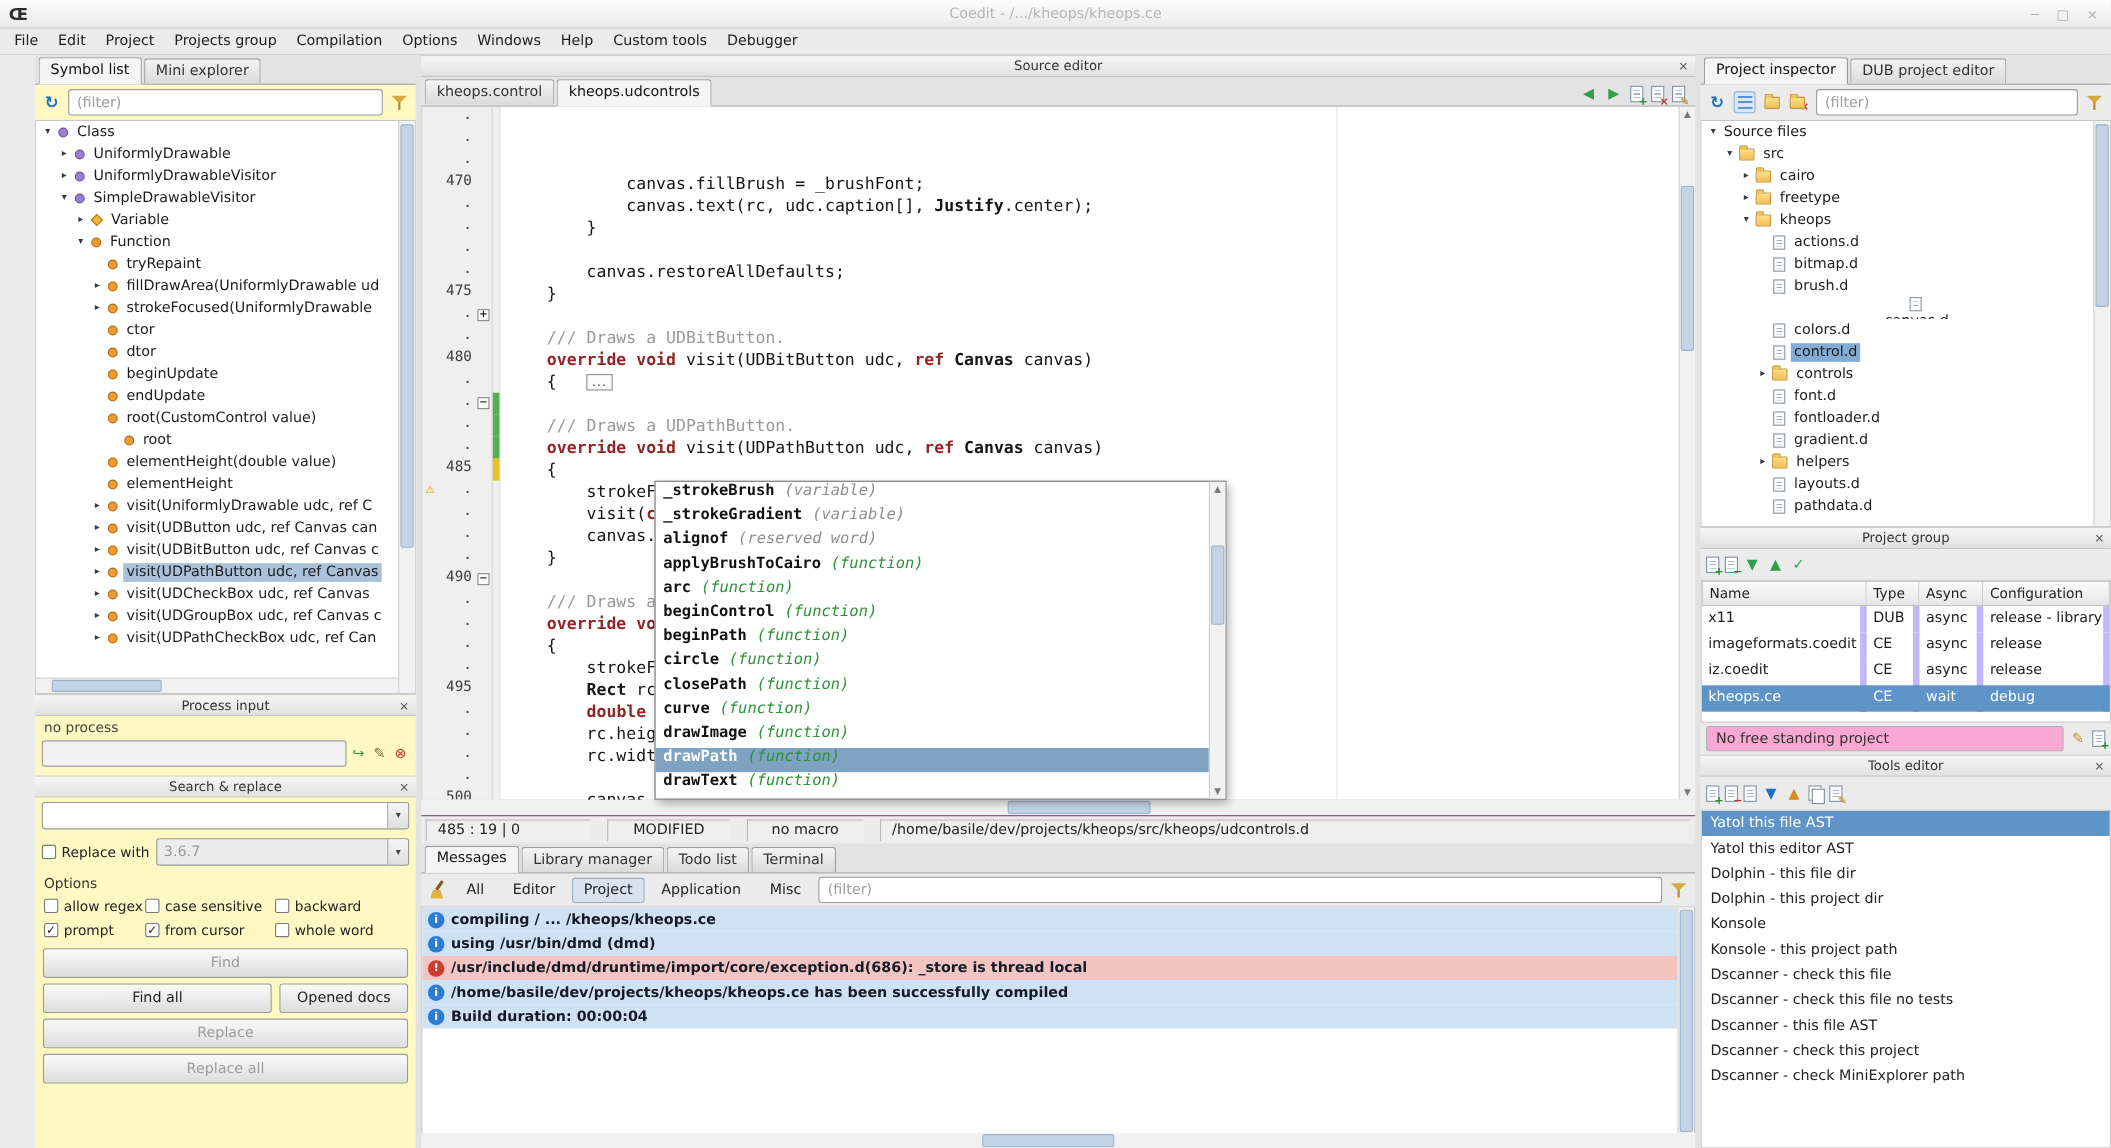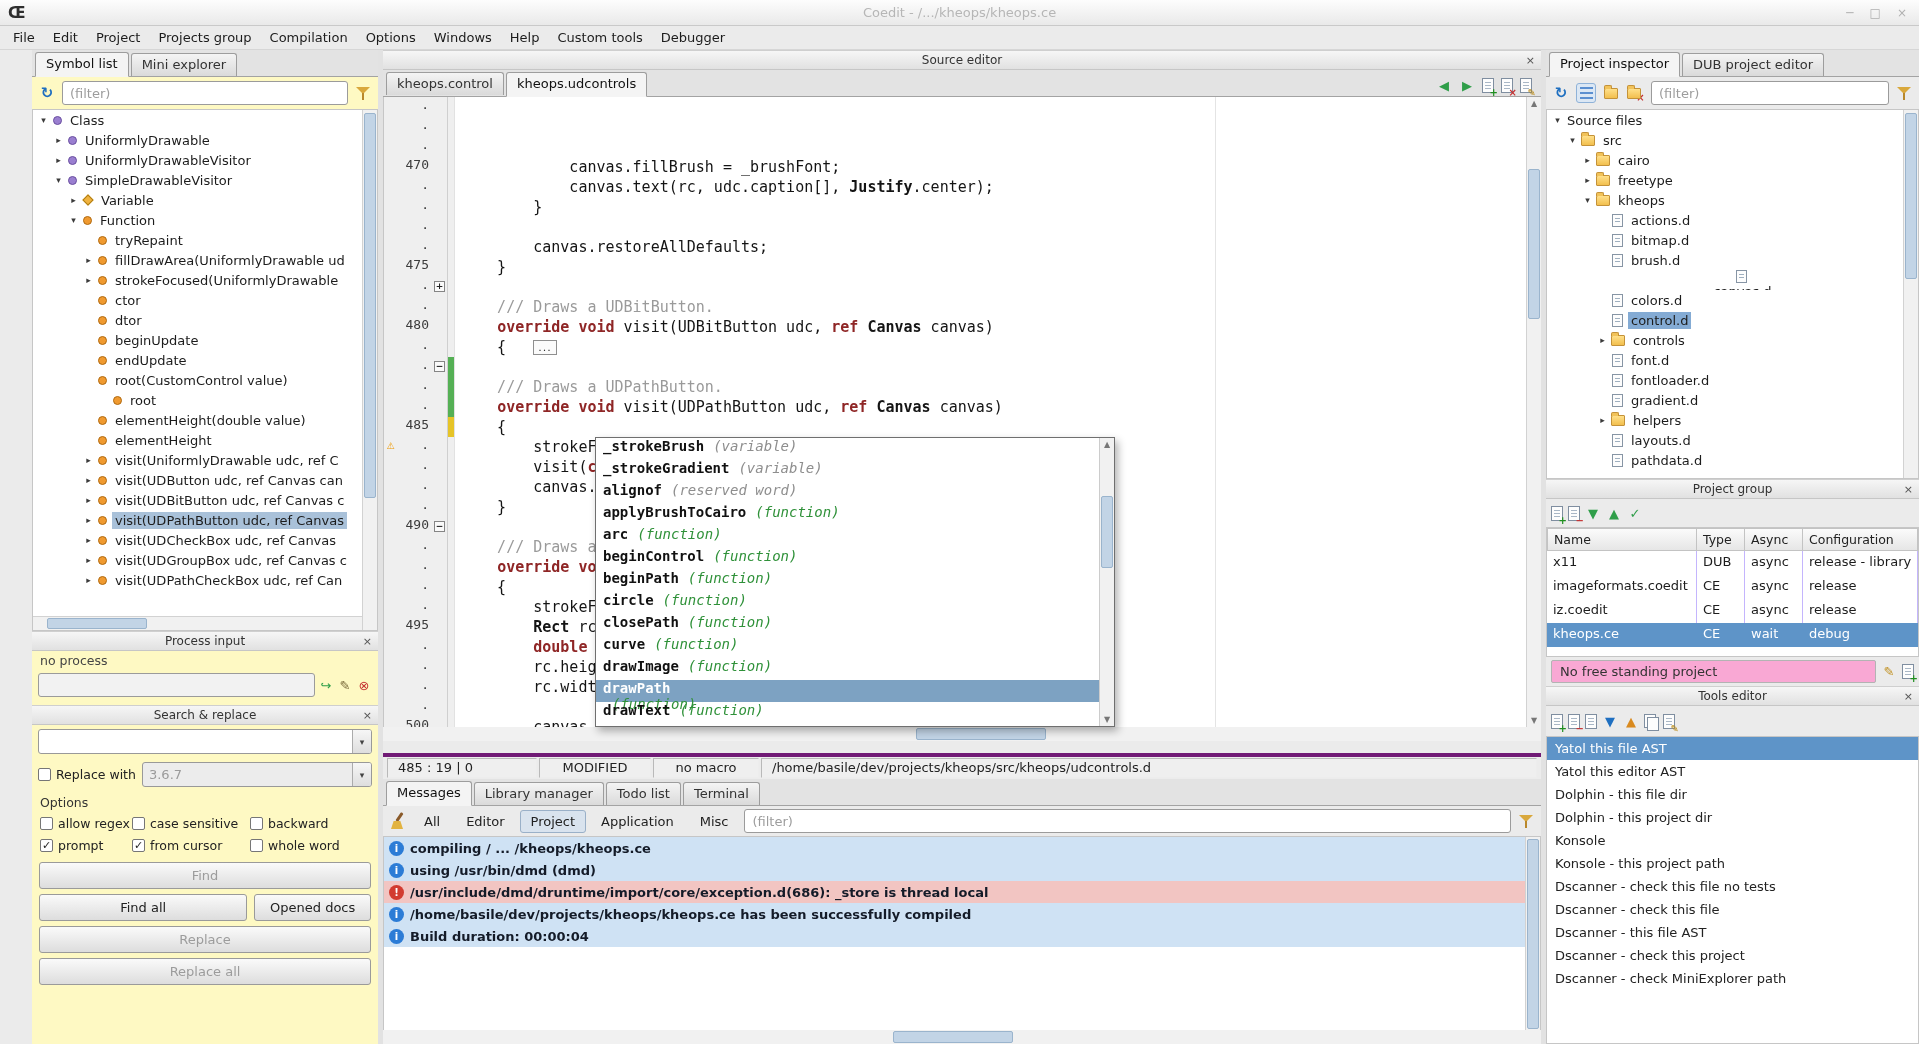--- a/index.html
+++ b/index.html
@@ -144,22 +144,22 @@
     white-space:pre; color:#141414; overflow:hidden; }
   .margin-line { position:absolute; left:760px; top:0; bottom:0; width:1px; background:#e4e4e4; }
   .cl { height:20px; position:relative; z-index:1; }
   .k { color:#8f2626; font-weight:bold; }
   .t { font-weight:bold; color:#141414; }
   .cm { color:#9a9a9a; }
   .caret { display:inline-block; width:2px; height:16px; background:#000; vertical-align:middle; margin-left:1px; }
   .fold-ell { display:inline-block; border:1px solid #8f8f8f; background:#fbfbfb;
     font:11px/13px "DejaVu Sans",sans-serif; padding:0 4px; color:#333; letter-spacing:1px; vertical-align:middle; }
   .editor-hscroll { height:14px; flex:none; background:#f1f1f1; border-top:1px solid #d2d2d2; position:relative; }
-  .statusbar { height:26px; flex:none; background:#ececec; border-top:4px solid #701a75;
-    display:flex; align-items:center; gap:2px; padding:0 4px;margin-top:12px; }
+  .statusbar { height:26px; flex:none; background:#ececec; border-top:1px solid #701a75;
+    display:flex; align-items:center; gap:15px; padding:0 4px; }
   .sb-cell { height:20px; line-height:18px; border:1px solid; border-color:#b9b9b9 #ededed #ededed #b9b9b9;
     background:#efefef; padding:0 10px; font-size:13px; color:#222; white-space:nowrap; overflow:hidden; }
   .sb-c1 { width:150px; } .sb-c2 { width:112px; text-align:center; } .sb-c3 { width:106px; text-align:center; }
   .sb-path { flex:1; }
 
   .bottom-panel { flex:1; display:flex; flex-direction:column; min-height:0; }
   .msg-toolbar { height:30px; }
   .tog { padding:3px 10px; border:1px solid transparent; border-radius:3px; font-size:13px; color:#222; }
   .tog.on { border-color:#9ab0c8; background:#d9e3ee; }
   .msg-filter { width:500px; margin-left:auto; }
@@ -178,34 +178,34 @@
   
   .popup { position:absolute; left:212px; top:387px; width:520px; height:290px; background:#fff;
     border:1px solid #6f6f6f; box-shadow:3px 4px 8px rgba(0,0,0,.3); z-index:10; display:flex; }
   .p-list { flex:1; overflow:hidden; }
   .p-row { height:22px; line-height:22px; padding:0 7px; display:flex; white-space:nowrap;
     font:14px "DejaVu Sans Mono",monospace; }
   .p-name { font-weight:bold; color:#111; }
   .p-kind { font-style:italic; margin-left:9px; }
   .p-kind.var, .p-kind.res { color:#8e8e8e; }
   .p-kind.fun { color:#2f9139; }
-  .p-row.sel { background:#7da2c2;flex-direction:column; }
+  .p-row.sel { background:#7da2c2; }
   .p-row.sel .p-name { color:#fff; }
   .p-sb { width:15px; flex:none; border-left:1px solid #ccc; background:#f1f1f1; position:relative; }
 
   
   .col-right { width:373px; flex:none; display:flex; flex-direction:column; background:#ebebeb; min-height:0; }
   .files-wrap { height:370px; }
   .pg-table { background:#fff; border:1px solid #c6c6c6; flex:none; height:130px; overflow:hidden; }
   .pg-row { display:flex; height:24px; align-items:stretch; }
   .pg-head { height:23px; }
   .pg-head .pg-c { background:linear-gradient(#fbfbfb,#e6e6e6); border:1px solid #c3c3c3; border-left:none;
     font-size:12.5px; color:#222; }
   .pg-head .pg-c:first-child { border-left:1px solid #c3c3c3; }
-  .pg-c { padding:3px 6px; font-size:13px; white-space:nowrap; overflow:hidden; border-right:1px solid #c4b5fd; }
+  .pg-c { padding:3px 6px; font-size:13px; white-space:nowrap; overflow:hidden; border-right:6px solid #c4b5fd; }
   .pg-c:nth-child(1) { width:150px; flex:none; }
   .pg-c:nth-child(2) { width:48px; flex:none; }
   .pg-c:nth-child(3) { width:58px; flex:none; }
   .pg-c:nth-child(4) { flex:1; }
   .pg-row.sel { background:#5e94c8;justify-content:center; }
   .pg-row.sel .pg-c { color:#fff; border-right-color:#5e94c8; }
   .free-row { display:flex; align-items:center; gap:5px; padding:3px 5px; flex:none; }
   .free-box { flex:1; border:1px solid #b3b3b3; background:#f9a8d4; height:23px; line-height:21px;
     padding:0 8px; font-size:13px; color:#333; border-radius:2px; }
   .tools-list { flex:1; background:#fff; border:1px solid #c6c6c6; overflow:hidden; }
@@ -882,22 +882,22 @@
             <i></i>
           </span>
       </div>
       <div class="tools-list">
           <div class="tool-row sel">Yatol this file AST</div>
           <div class="tool-row">Yatol this editor  AST</div>
           <div class="tool-row">Dolphin - this file dir</div>
           <div class="tool-row">Dolphin - this project dir</div>
           <div class="tool-row">Konsole</div>
           <div class="tool-row">Konsole - this project path</div>
+          <div class="tool-row">Dscanner - check this file</div>
           <div class="tool-row">Dscanner - check this file no tests</div>
-          <div class="tool-row">Dscanner - check this file</div>
           <div class="tool-row">Dscanner - this file AST</div>
           <div class="tool-row">Dscanner - check this project</div>
           <div class="tool-row">Dscanner - check MiniExplorer path</div>
         </div>
     </div>
 
   </div>
 </div>
 
 </body></html>

